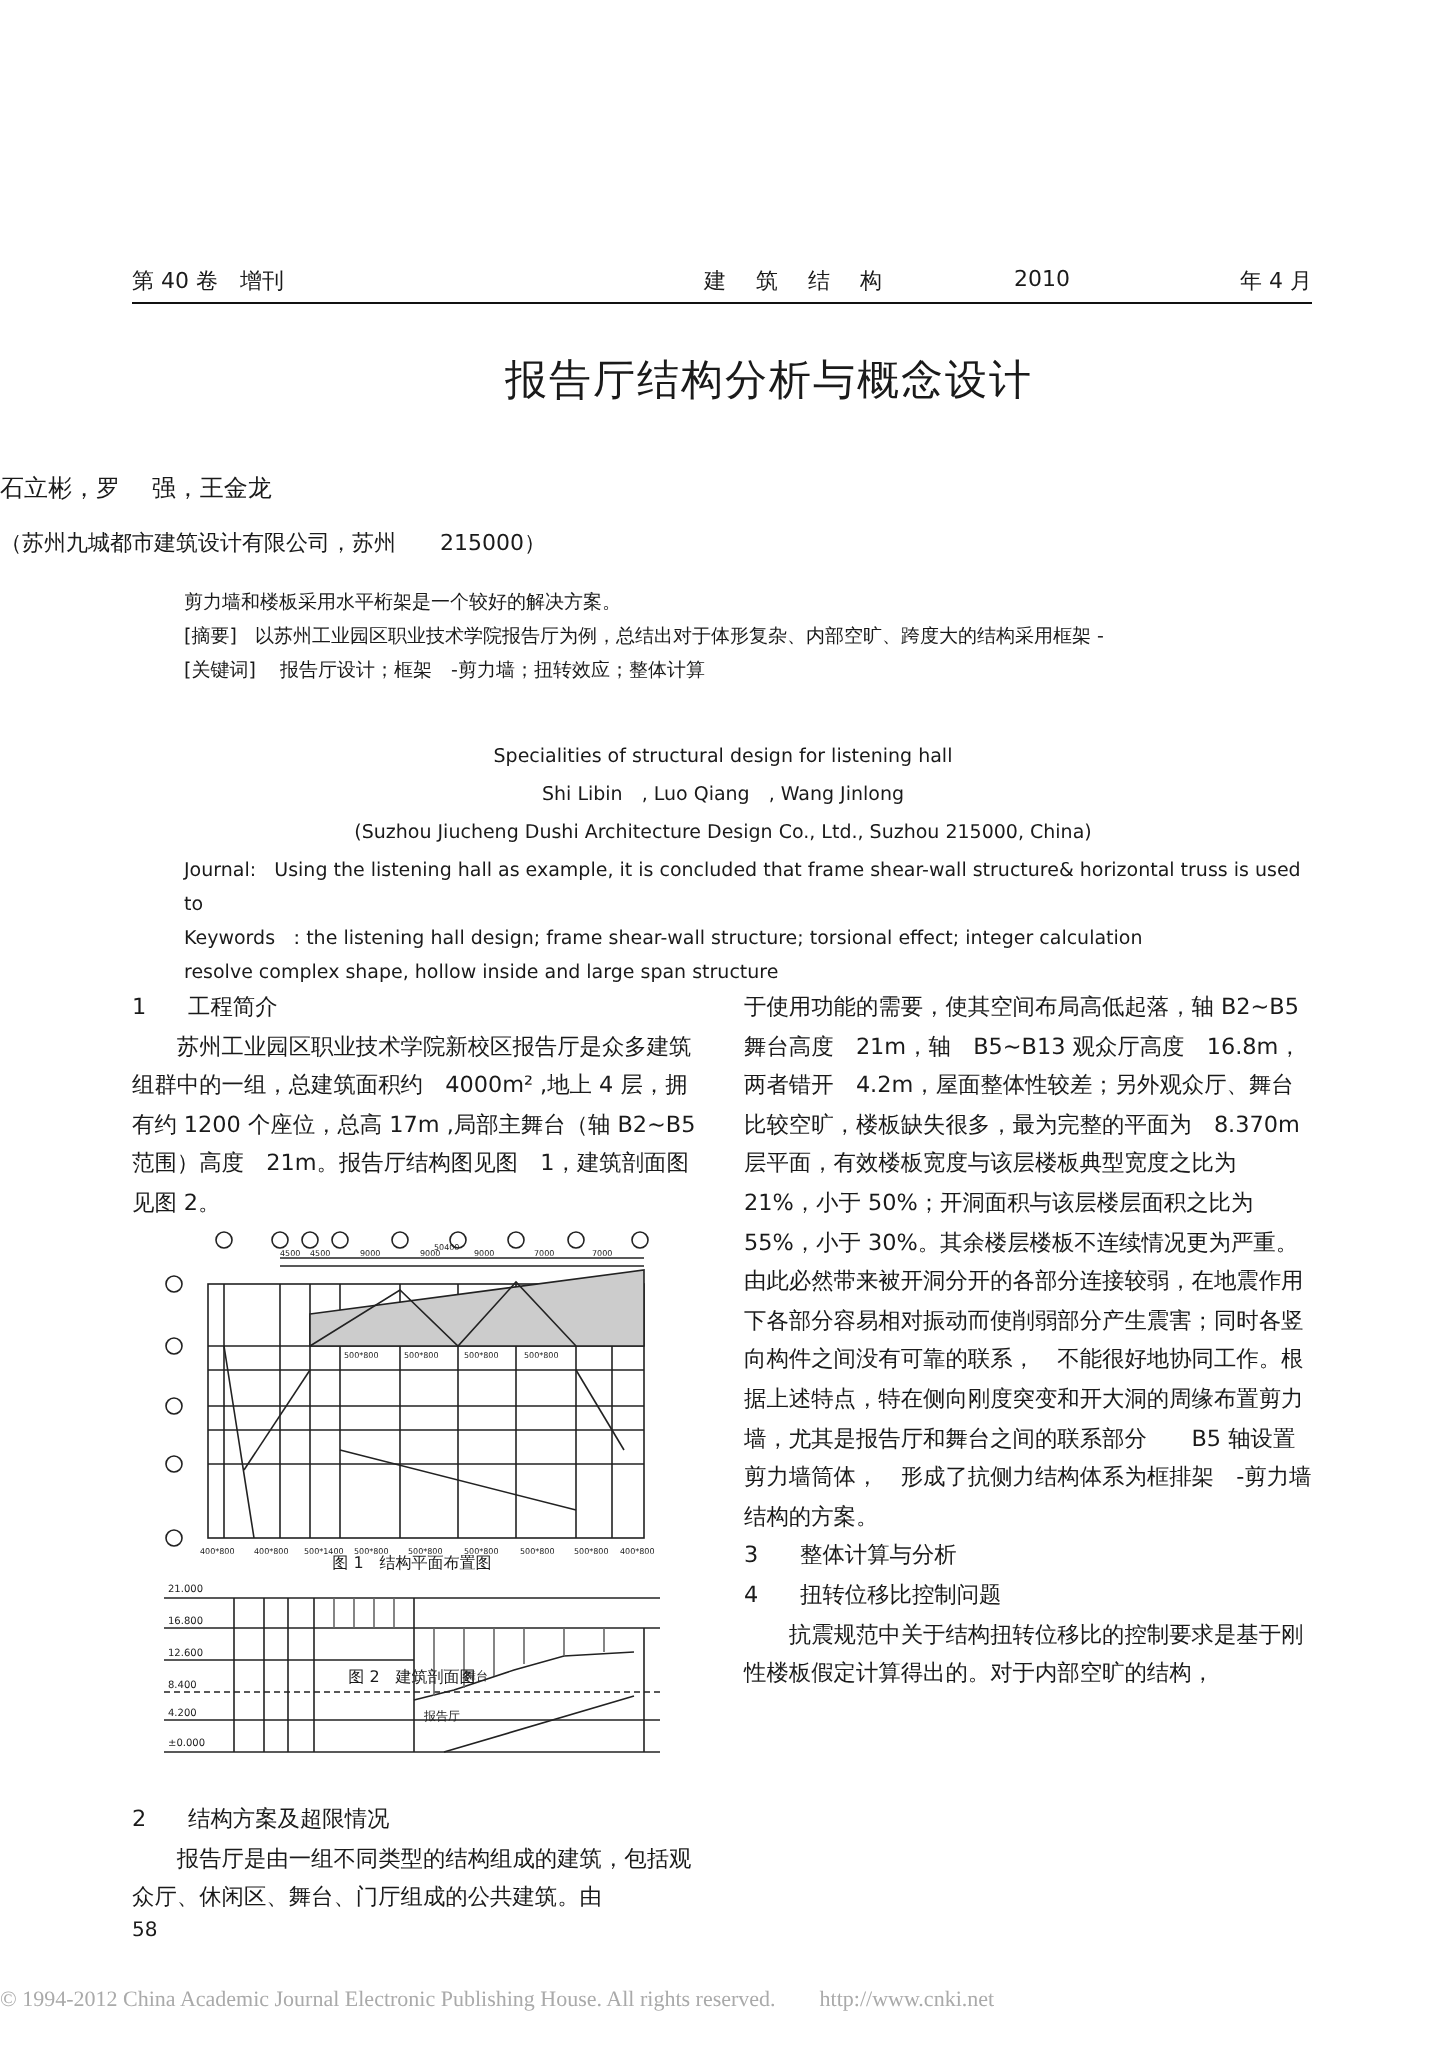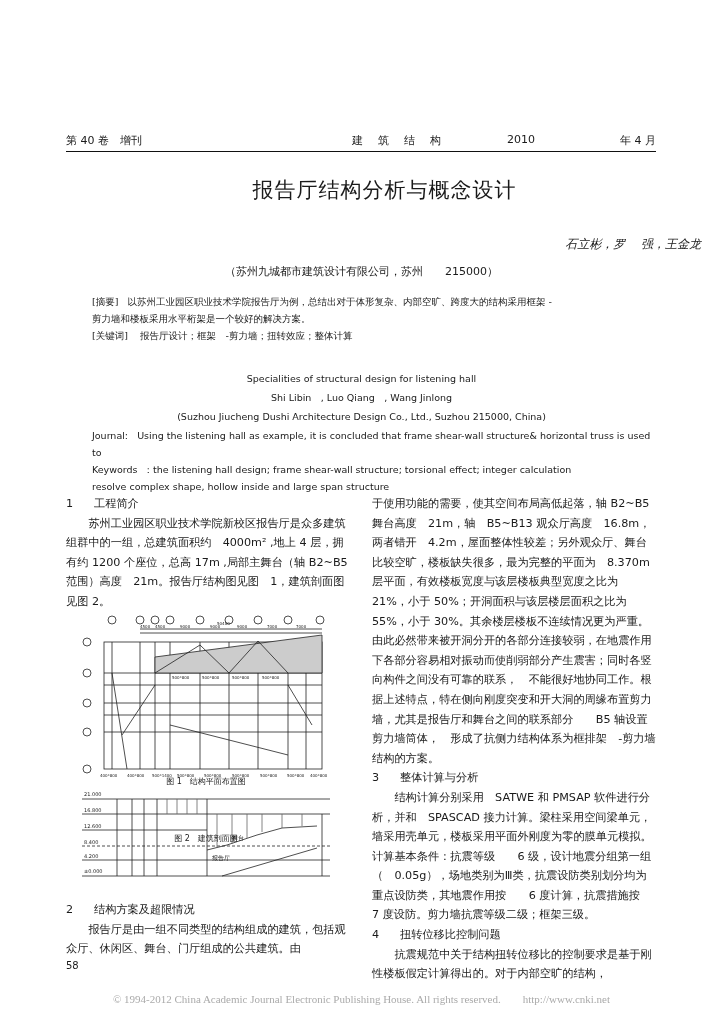--- a/index.html
+++ b/index.html
@@ -2,52 +2,52 @@
 <html><head>
 <meta charset="utf-8">
 <style>
   html, body { margin:0; padding:0; background:#fff; }
   body { width:723px; height:1024px; position:relative; overflow:hidden;
          font-family:"DejaVu Sans", sans-serif; color:#1a1a1a; }
   .abs { position:absolute; }
   .hdr { top:133px; font-size:11px; }
   .hdr-rule { left:66px; top:151px; width:590px; height:1px; background:#111; }
   .title { left:0; width:723px; top:176px; text-align:center; font-size:21px; letter-spacing:1px;padding-left:23px; }
-  .authors { left:0; width:701px; top:236px; text-align:right; font-size:12px;font-style:italic; }
-  .affil { left:0; width:723px; top:264px; text-align:center; font-size:11px; }
+  .authors { left:0; width:701px; top:236px; text-align:left; font-size:12px; }
+  .affil { left:0; width:723px; top:264px; font-size:11px; }
   .abs-cn { left:92px; width:540px; font-size:9.5px; line-height:17px; }
   .en { font-size:9.5px; line-height:17px; }
   .en-center { left:0; width:723px; text-align:center; }
   .col { font-size:11.2px; line-height:19.6px; }
   .col p { margin:0; }
   .col .ind { text-indent:2em; }
   .col .sec { }
   .col .sec .num { display:inline-block; width:28px; }
   .fig-cap { font-size:8px; text-align:center; }
-  .footer { left:0; width:723px; top:992px; text-align:center; font-family:"Liberation Serif", serif;
+  .footer { left:0; width:723px; top:992px; font-family:"Liberation Serif", serif;
             font-size:11px; color:#aaa; }
   .pageno { left:66px; top:960px; font-size:10px; }
   svg text { font-family:"DejaVu Sans", sans-serif; }
 </style>
 </head>
 <body>
 
 <div class="abs hdr" style="left:66px;">第 40 卷　增刊</div>
 <div class="abs hdr" style="left:320px; letter-spacing:2px;margin-left:32px;">建　筑　结　构</div>
 <div class="abs hdr" style="left:507px;">2010</div>
 <div class="abs hdr" style="left:620px;">年 4 月</div>
 <div class="abs hdr-rule"></div>
 
 <div class="abs title">报告厅结构分析与概念设计</div>
 <div class="abs authors">石立彬，罗　 强，王金龙</div>
 <div class="abs affil">（苏州九城都市建筑设计有限公司，苏州　　215000）</div>
 
 <div class="abs abs-cn" style="top:293px;">
+  <div>剪力墙和楼板采用水平桁架是一个较好的解决方案。</div>
   <div><span>[摘要]</span>&nbsp;&nbsp;&nbsp;<span>以苏州工业园区职业技术学院报告厅为例，总结出对于体形复杂、内部空旷、跨度大的结构采用框架 -</span></div>
-  <div>剪力墙和楼板采用水平桁架是一个较好的解决方案。</div>
   <div><span>[关键词]</span>&nbsp;&nbsp;&nbsp;&nbsp;<span>报告厅设计；框架　-剪力墙；扭转效应；整体计算</span></div>
 </div>
 
 <div class="abs en en-center" style="top:370px;">Specialities of structural design for listening hall</div>
 <div class="abs en en-center" style="top:389px;">Shi Libin　, Luo Qiang　, Wang Jinlong</div>
 <div class="abs en en-center" style="top:408px;">(Suzhou Jiucheng Dushi Architecture Design Co., Ltd., Suzhou 215000, China)</div>
 <div class="abs en" style="left:92px; top:427px; width:560px;">
   <div><span>Journal:</span>&nbsp;&nbsp;&nbsp;<span>Using the listening hall as example, it is concluded that frame shear-wall structure&amp; horizontal truss is used to</span></div>
   <div><span>Keywords</span>&nbsp;&nbsp;<span>：the listening hall design; frame shear-wall structure; torsional effect; integer calculation</span></div>
   <div>resolve complex shape, hollow inside and large span structure</div>
@@ -181,18 +181,17 @@
 <div class="abs col" style="left:66px; top:900px; width:286px;">
   <p class="sec"><span class="num">2</span><span>结构方案及超限情况</span></p>
   <p class="ind">报告厅是由一组不同类型的结构组成的建筑，包括观众厅、休闲区、舞台、门厅组成的公共建筑。由</p>
 </div>
 
 <div class="abs pageno">58</div>
 
 <div class="abs col" style="left:372px; top:494px; width:284px;">
   <p>于使用功能的需要，使其空间布局高低起落，轴 B2~B5 舞台高度　21m，轴　B5~B13 观众厅高度　16.8m，两者错开　4.2m，屋面整体性较差；另外观众厅、舞台比较空旷，楼板缺失很多，最为完整的平面为　8.370m 层平面，有效楼板宽度与该层楼板典型宽度之比为　　21%，小于 50%；开洞面积与该层楼层面积之比为　55%，小于 30%。其余楼层楼板不连续情况更为严重。由此必然带来被开洞分开的各部分连接较弱，在地震作用下各部分容易相对振动而使削弱部分产生震害；同时各竖向构件之间没有可靠的联系，　不能很好地协同工作。根据上述特点，特在侧向刚度突变和开大洞的周缘布置剪力墙，尤其是报告厅和舞台之间的联系部分　　B5 轴设置剪力墙筒体，　形成了抗侧力结构体系为框排架　-剪力墙结构的方案。</p>
   <p class="sec"><span class="num">3</span><span>整体计算与分析</span></p>
-  <p class="ind">结构计算分别采用　SATWE 和 PMSAP 软件进行分析，并和　SPASCAD 接力计算。梁柱采用空间梁单元，墙采用壳单元，楼板采用平面外刚度为零的膜单元模拟。计算基本条件：抗震等级　　6 级，设计地震分组第一组（　0.05g），场地类别为Ⅲ类，抗震设防类别划分均为重点设防类，其地震作用按　　6 度计算，抗震措施按　7 度设防。剪力墙抗震等级二级；框架三级。</p>
   <p class="sec"><span class="num">4</span><span>扭转位移比控制问题</span></p>
   <p class="ind">抗震规范中关于结构扭转位移比的控制要求是基于刚性楼板假定计算得出的。对于内部空旷的结构，</p>
 </div>
 
 <div class="abs footer">© 1994-2012 China Academic Journal Electronic Publishing House. All rights reserved.　　http://www.cnki.net</div>
 
 </body></html>

